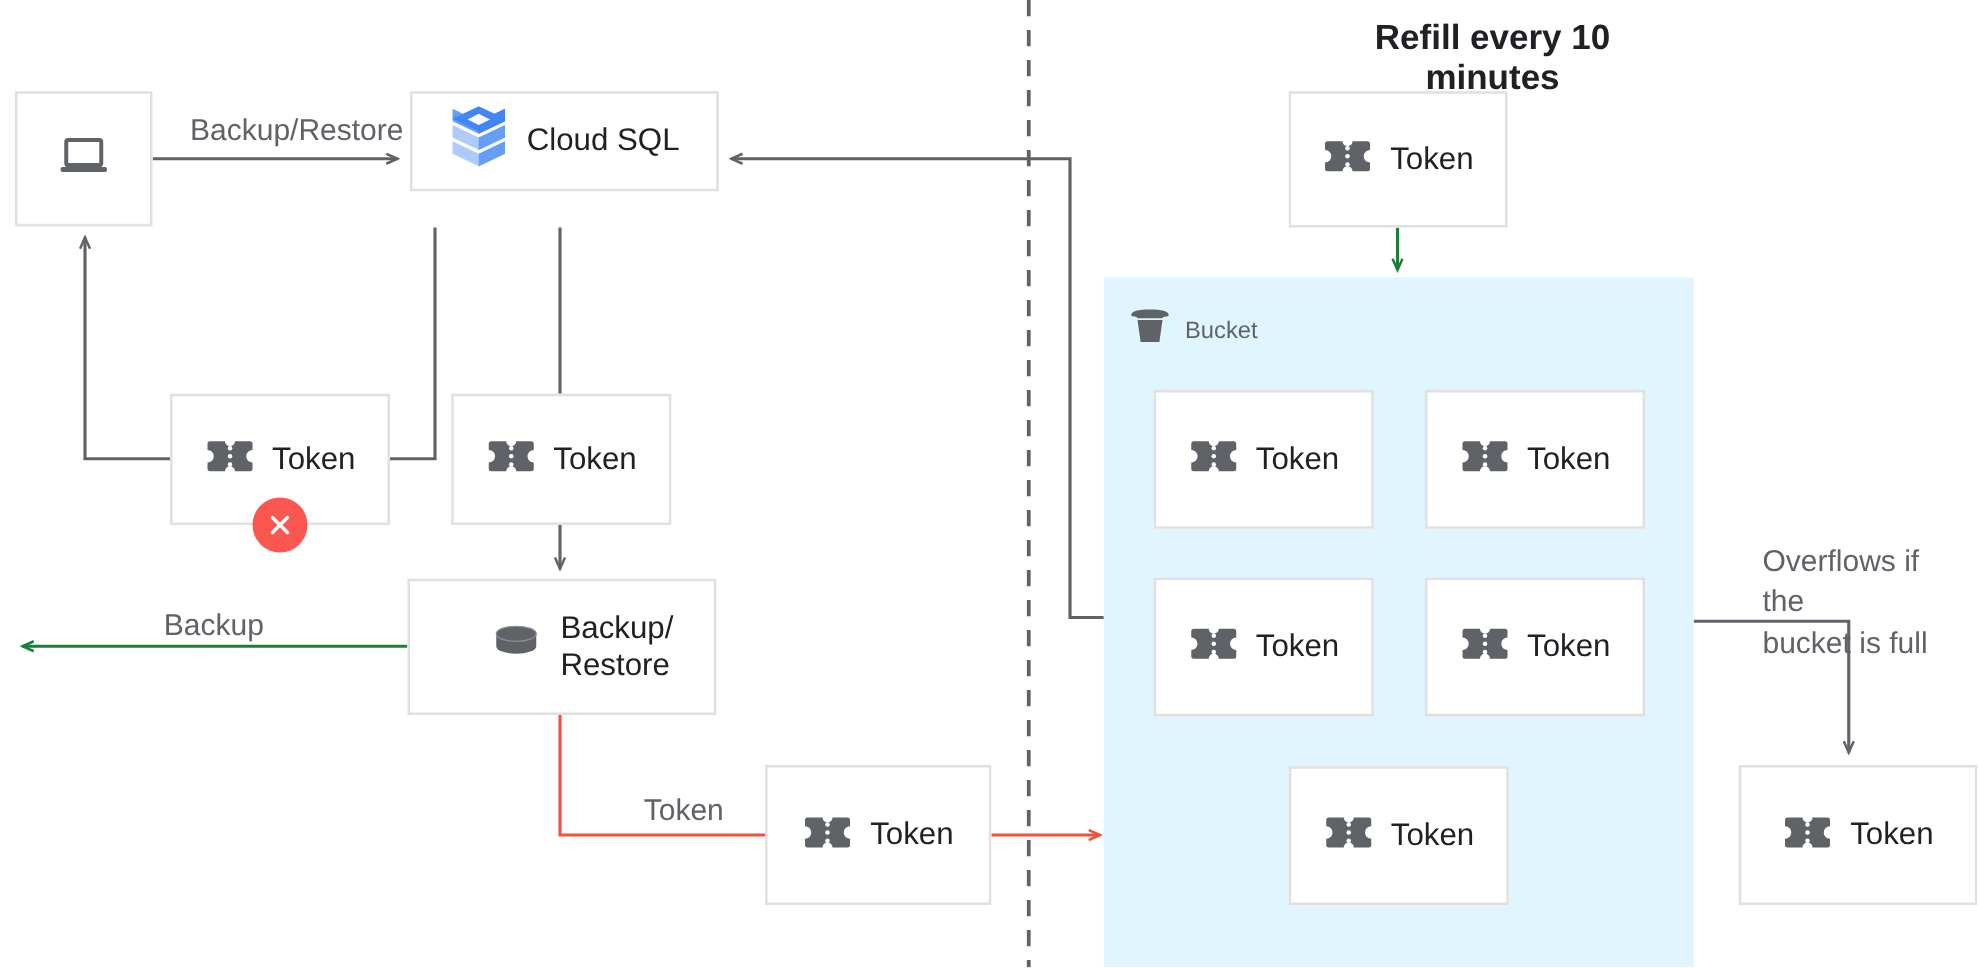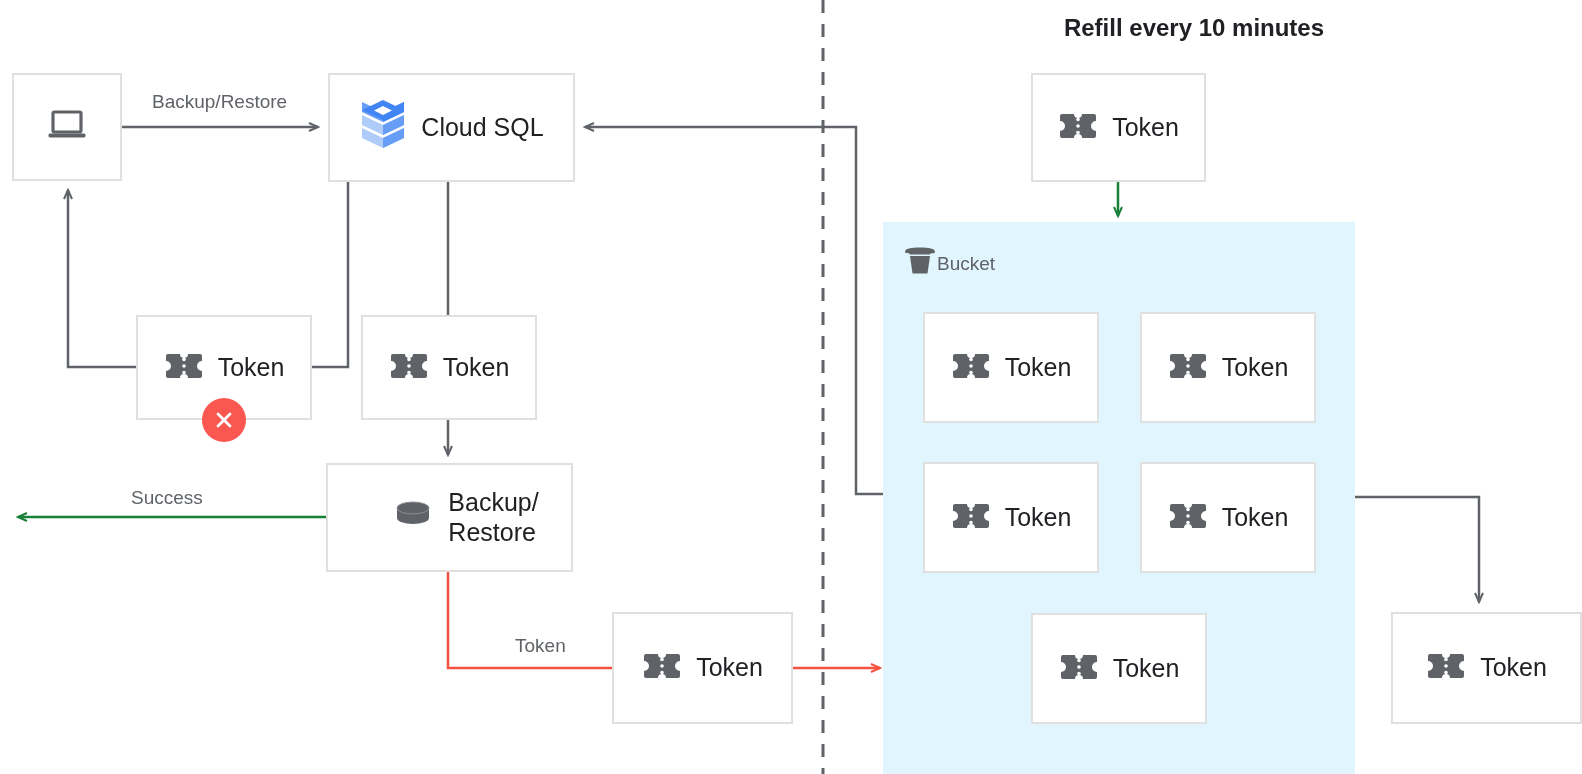--- a/index.html
+++ b/index.html
@@ -52,43 +52,44 @@
     height:552px;
     background:#e1f5fe;
     z-index:1;
   }
   #bucket-header{
     position:absolute;
     left:903px;
     top:247px;
     display:flex;
     align-items:center;
+    gap:11px;
     z-index:6;
   }
   #bucket-header .bucket-text{
     color:#5f6368;
     font-size:19px;
   }
   
   .caption{
     position:absolute;
     color:#5f6368;
-    font-size:19px;
+    font-size:24px;
     line-height:1.35;
     z-index:6;
     white-space:pre-line;
   }
   #title-refill{
     position:absolute;
     left:1049px;
     top:14px;
     width:290px;
     text-align:center;
     color:#202124;
-    font-size:24px;
+    font-size:28px;
     font-weight:bold;
     z-index:6;
   }
   
   #error-badge{
     position:absolute;
     left:202px;
     top:398px;
     width:44px;
     height:44px;
@@ -140,33 +141,35 @@
     <path d="M883,494 L856,494 L856,127 L585,127" fill="none" stroke="#5f6368" stroke-width="2.5" marker-end="url(#arw-gray)"></path>
 
     <path d="M1118,182 L1118,216" fill="none" stroke="#188038" stroke-width="2.5" marker-end="url(#arw-green)"></path>
 
     <path d="M1355,497 L1479,497 L1479,602" fill="none" stroke="#5f6368" stroke-width="2.5" marker-end="url(#arw-gray)"></path>
   </svg>
 
   <div id="title-refill">Refill every 10 minutes</div>
 
   <div class="caption" style="left:152px;top:89px;">Backup/Restore</div>
-  <div class="caption" style="left:131px;top:485px;">Success</div>
+  <div class="caption" style="left:131px;top:485px;">Backup</div>
   <div class="caption" style="left:515px;top:633px;">Token</div>
+  <div class="caption" style="left:1410px;top:434px;width:160px;">Overflows if the
+bucket is full</div>
 
   <div class="node" style="left:12px;top:73px;width:110px;height:108px;">
     <span class="icon">
       <svg width="40" height="34" viewBox="0 0 40 34">
         <rect x="6" y="4" width="28" height="20" rx="1.5" fill="none" stroke="#5f6368" stroke-width="3.2"></rect>
         <rect x="1.5" y="25.5" width="37" height="4" rx="1.4" fill="#5f6368"></rect>
       </svg>
     </span>
   </div>
 
-  <div class="node" style="left:328px;top:73px;width:247px;height:109px;">
+  <div class="node" style="left:328px;top:73px;width:247px;height:80px;">
     <div class="node-inner">
       <span class="icon">
         <svg width="48" height="56" viewBox="0 0 48 56">
 
           <path d="M24 40 L45 30 L45 40 L24 50 L3 40 L3 30 Z" fill="#aecbfa"></path>
           <path d="M24 40 L45 30 L45 40 L24 50 Z" fill="#669df6"></path>
 
           <path d="M24 27 L45 17 L45 27 L24 37 L3 27 L3 17 Z" fill="#aecbfa"></path>
           <path d="M24 27 L45 17 L45 27 L24 37 Z" fill="#669df6"></path>
 

